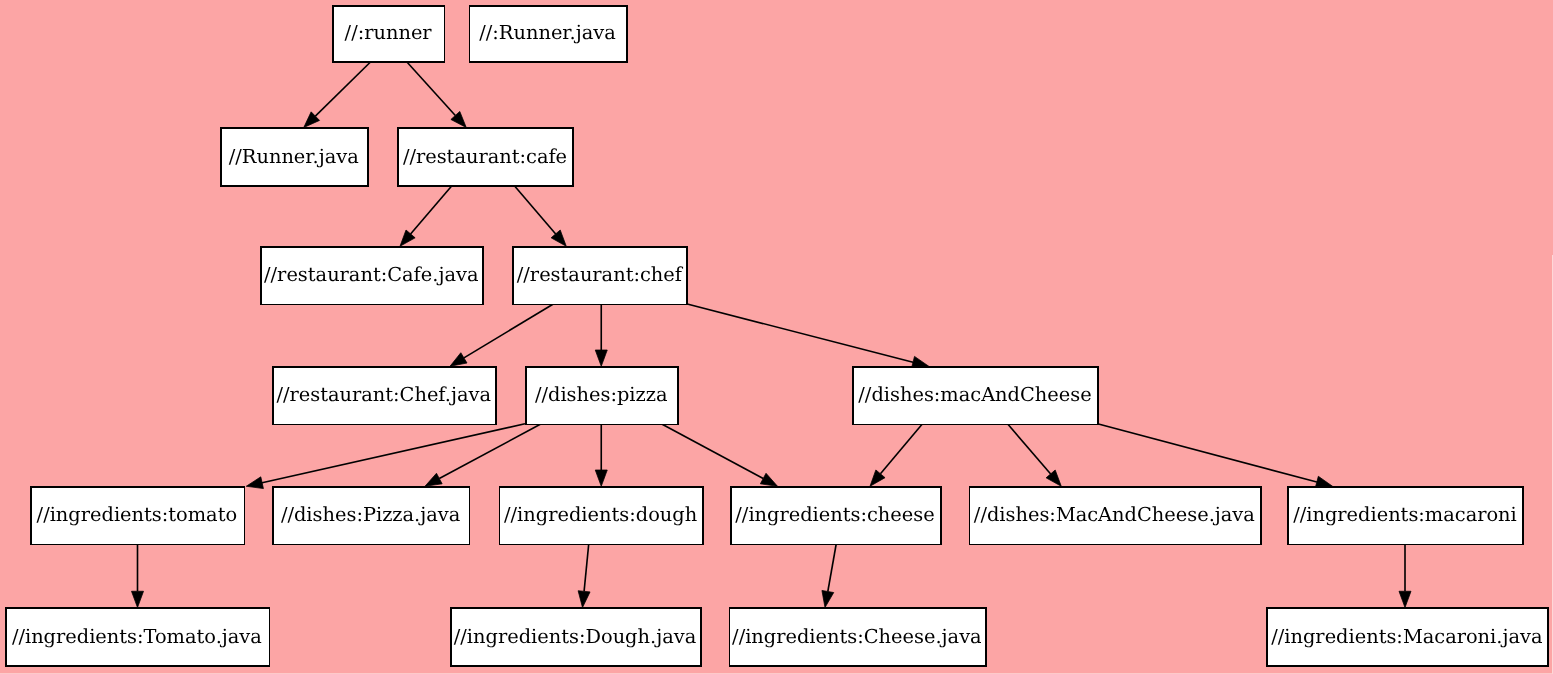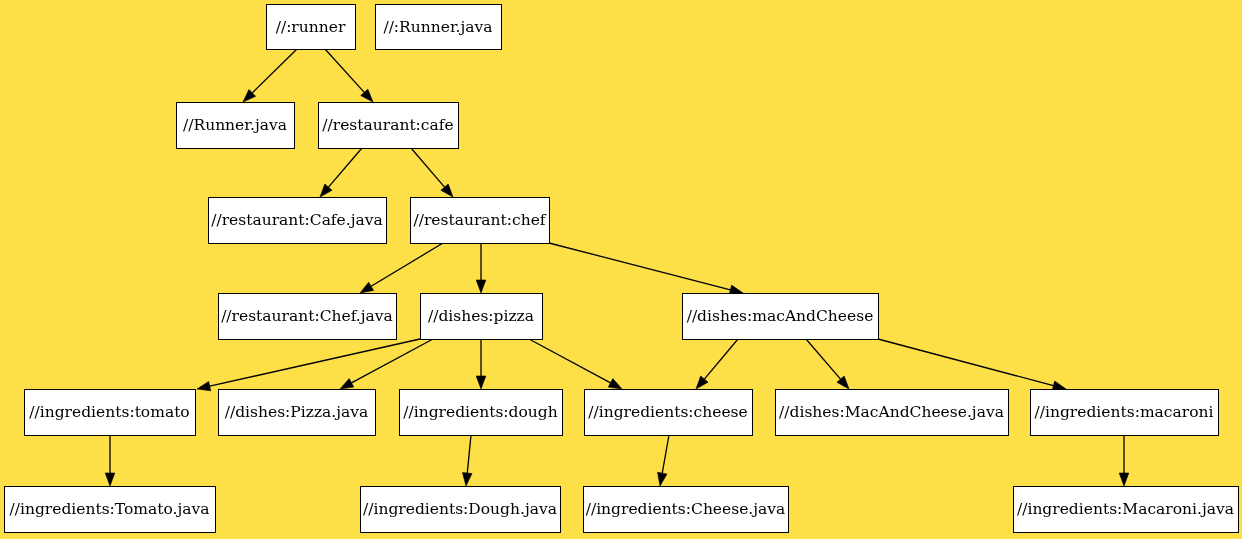--- a/index.html
+++ b/index.html
@@ -4,21 +4,21 @@
 <style>
   html, body {
     margin: 0;
     padding: 0;
     background: #ffffff;
   }
   #graph-root {
     position: relative;
     width: 1242px;
     height: 539px;
-    background: #fde047;
+    background: #fca5a5;
     overflow: hidden;
     font-family: "DejaVu Serif", "Liberation Serif", serif;
   }
   #graph-svg {
     position: absolute;
     left: 0;
     top: 0;
     width: 1242px;
     height: 539px;
     display: block;

